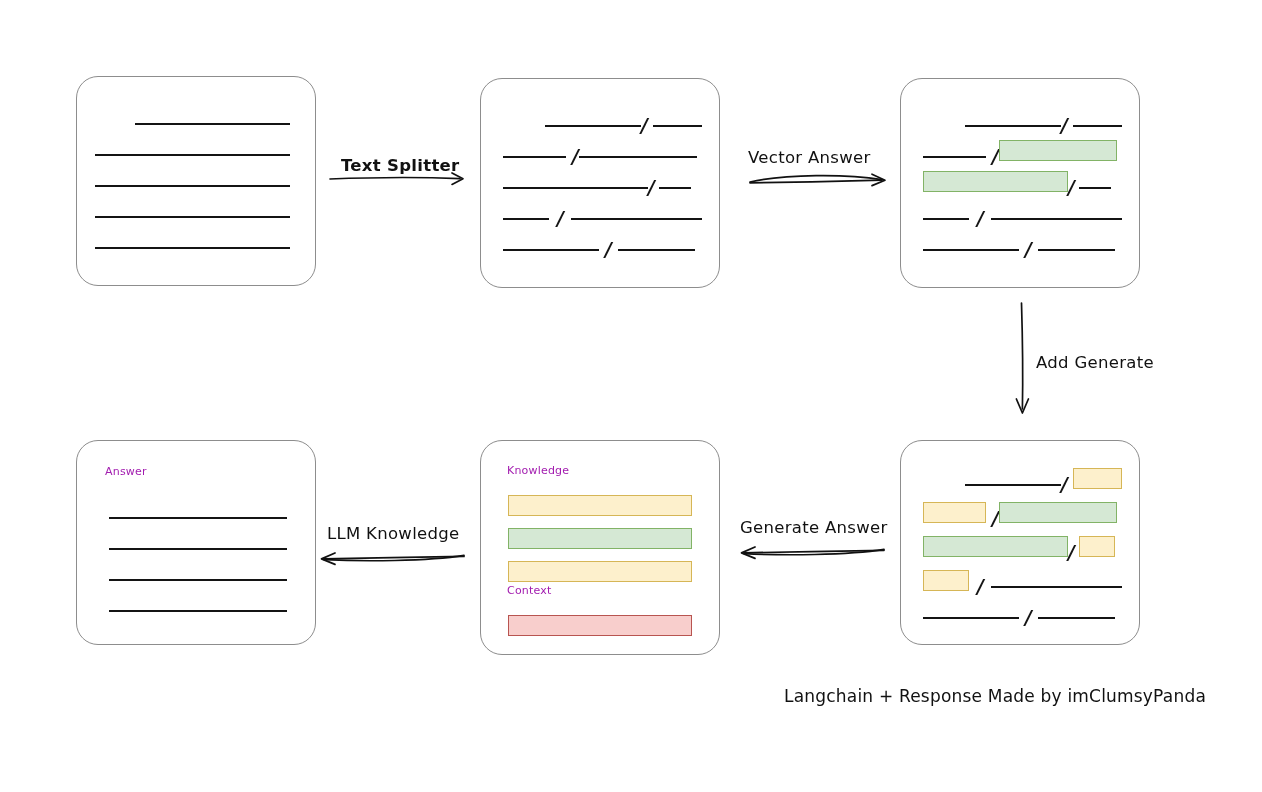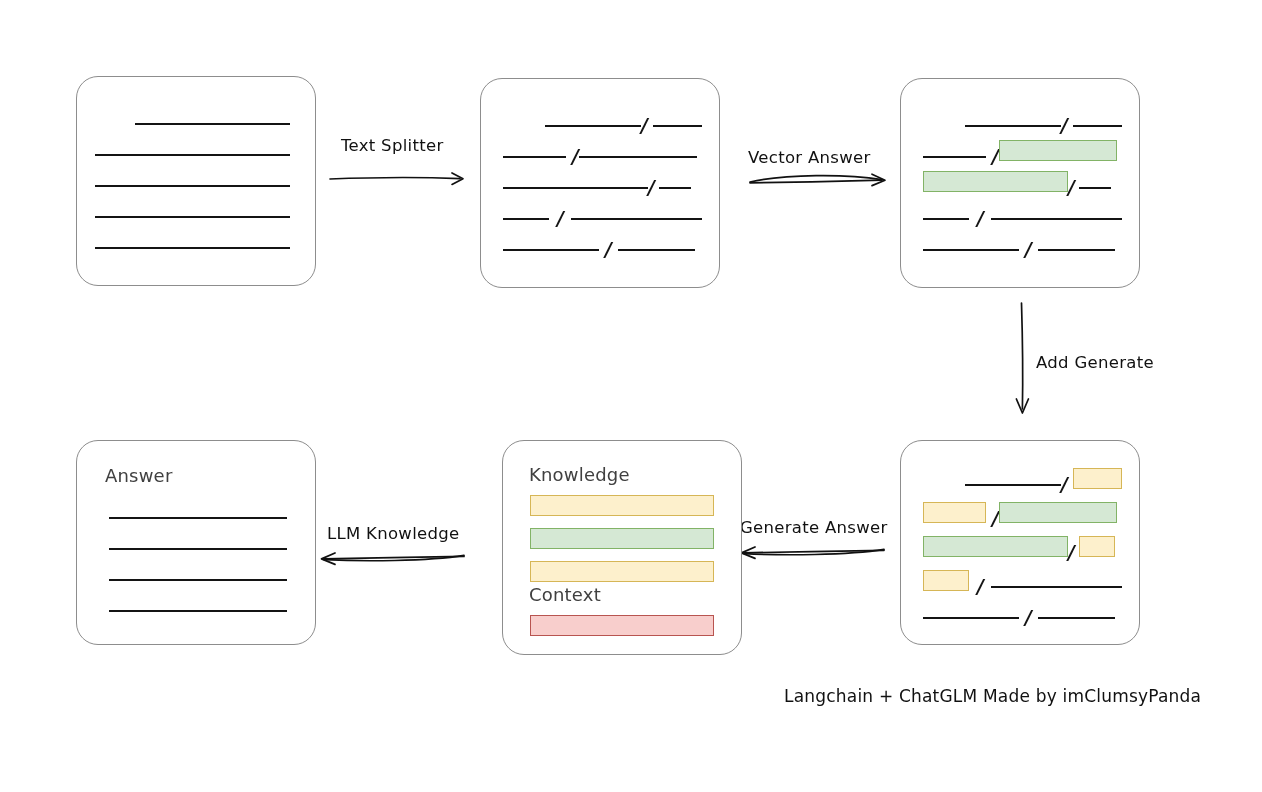--- a/index.html
+++ b/index.html
@@ -80,23 +80,23 @@
     border-width: 1.4px;
     border-style: solid;
   }
   .bar.green  { background: #d5e8d4; border-color: #82b366; }
   .bar.yellow { background: #fdf0cc; border-color: #d6b656; }
   .bar.red    { background: #f8cecc; border-color: #b85450; }
 
   
   .card-label {
     position: absolute;
-    font-size: 18px;
+    font-size: 11px;
     letter-spacing: 0.2px;
-    color: #404040;
+    color: #a21caf;
     white-space: nowrap;
     text-align: right;
   }
 
   .edge-label {
     position: absolute;
     font-size: 16.5px;
     letter-spacing: 0.3px;
     color: #111111;
     white-space: nowrap;
@@ -145,21 +145,21 @@
       </div>
       <div class="row" style="left:18px; top:141px;">
         <span class="seg" style="width:195px;"></span>
       </div>
       <div class="row" style="left:18px; top:172px;">
         <span class="seg" style="width:195px;"></span>
       </div>
     </div>
   </div>
 
-  <div class="edge-label" style="left:341px; top:136px;">Text Splitter</div>
+  <div class="edge-label" style="left:341px; top:156px;font-weight:bold;">Text Splitter</div>
   <svg class="arrow" style="left:330px; top:170px;" width="140" height="18" viewBox="0 0 140 18">
     <path d="M0,9 C40,7.4 96,7.2 130,8.6"></path>
     <path class="head" d="M122,3 L133,8.7 L122,14.4"></path>
   </svg>
 
   <div class="card" style="left:480px; top:78px; width:240px; height:210px;">
     <div class="card-body">
       <div class="row" style="left:22px; top:48px;">
         <span class="gap" style="width:42px;"></span>
           <span class="seg" style="width:96px;"></span>
@@ -285,21 +285,21 @@
     </div>
   </div>
 
   <div class="edge-label" style="left:740px; top:518px;">Generate Answer</div>
   <svg class="arrow" style="left:738px; top:542px;" width="148" height="20" viewBox="0 0 148 20">
     <path d="M146,7.4 C110,13.4 44,13.6 6,11.6"></path>
     <path d="M146,8.4 C108,8.8 46,10.4 6,10.8"></path>
     <path class="head" d="M17,5 L3.5,10.9 L17,16.4"></path>
   </svg>
 
-  <div class="card" style="left:480px; top:440px; width:240px; height:215px;margin-left:22px;">
+  <div class="card" style="left:480px; top:440px; width:240px; height:215px;">
     <div class="card-body">
       <div class="card-label" style="left:26px; top:23px;">Knowledge</div>
       <div class="bar yellow" style="left:27px; top:54px; width:184px;"></div>
       <div class="bar green" style="left:27px; top:87px; width:184px;"></div>
       <div class="bar yellow" style="left:27px; top:120px; width:184px;"></div>
       <div class="card-label" style="left:26px; top:143px;">Context</div>
       <div class="bar red" style="left:27px; top:174px; width:184px;"></div>
     </div>
   </div>
 
@@ -321,15 +321,15 @@
       </div>
       <div class="row" style="left:32px; top:140px;">
         <span class="seg" style="width:178px;"></span>
       </div>
       <div class="row" style="left:32px; top:171px;">
         <span class="seg" style="width:178px;"></span>
       </div>
     </div>
   </div>
 
-  <div class="caption" style="left:784px; top:686px;">Langchain + ChatGLM Made by imClumsyPanda</div>
+  <div class="caption" style="left:784px; top:686px;">Langchain + Response Made by imClumsyPanda</div>
 
 </div>
 
 </body></html>

